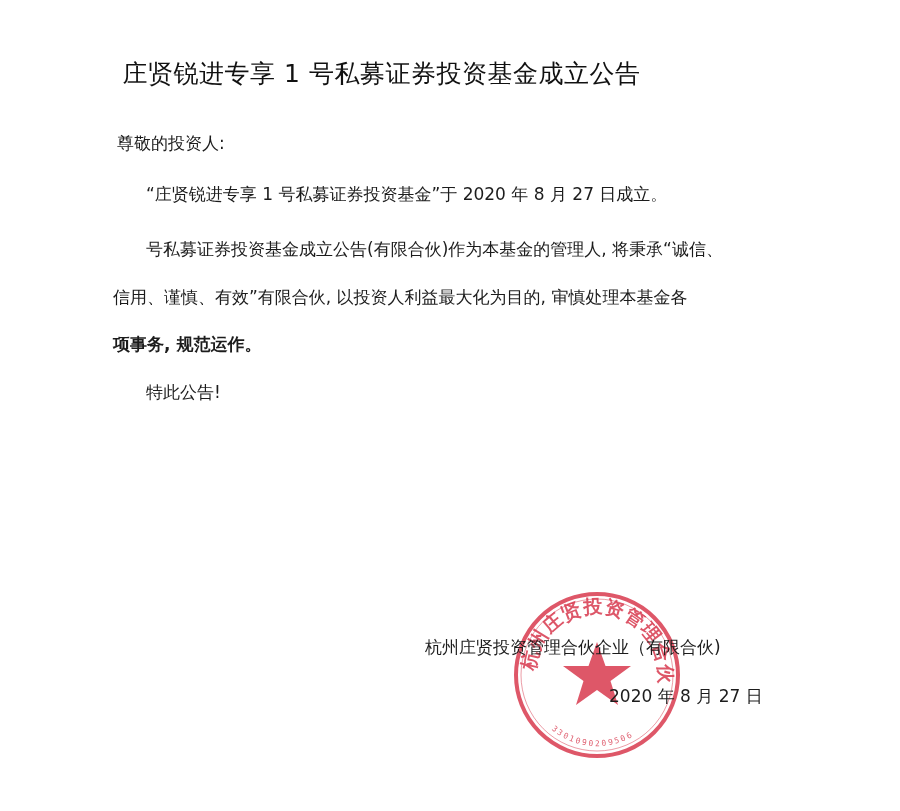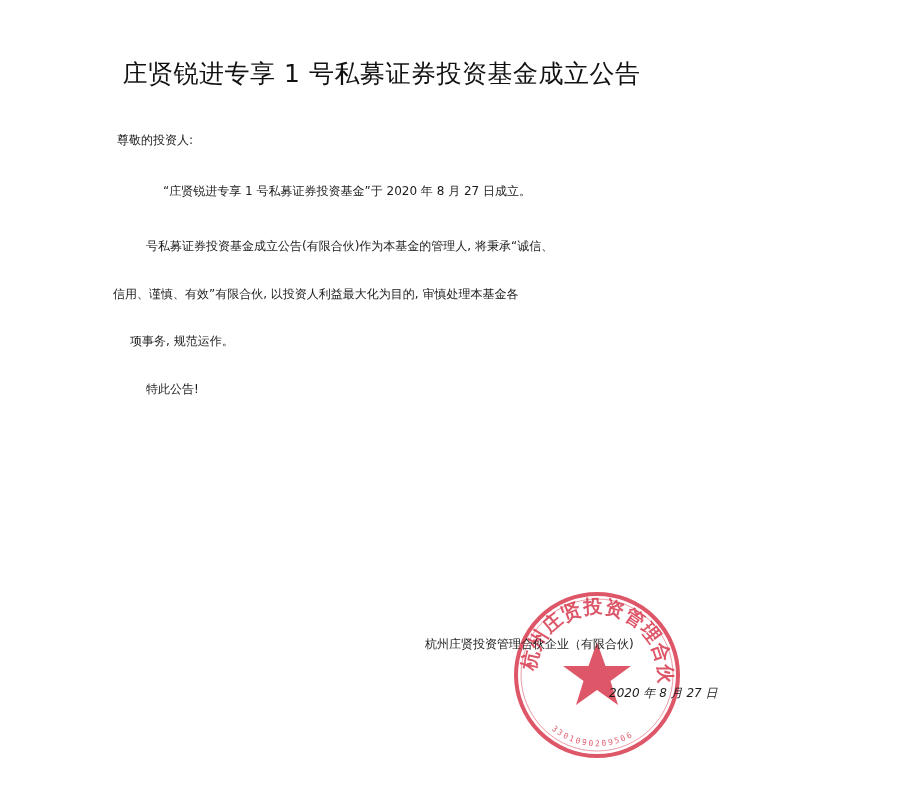--- a/index.html
+++ b/index.html
@@ -4,29 +4,29 @@
   <style>
     html, body { margin: 0; padding: 0; }
     body {
       width: 900px; height: 811px; background: #ffffff; position: relative; overflow: hidden;
       font-family: "DejaVu Sans", "Liberation Sans", sans-serif; color: #1a1a1a;
     }
     .title {
       position: absolute; left: 0; width: 763px; top: 57px; text-align: center;
       font-size: 25px; letter-spacing: 0.5px; color: #111;
     }
-    .p { position: absolute; font-size: 12px; color: #1c1c1c; white-space: nowrap; }
+    .p { position: absolute; font-size: 17px; color: #1c1c1c; white-space: nowrap; }
     .salutation { left: 117px; top: 132px; }
-    .para1 { left: 146px; top: 183px; margin-left: 17px; }
+    .para1 { left: 146px; top: 183px; }
     .para2a { left: 146px; top: 238px; }
     .para2b { left: 113px; top: 286px; }
-    .para2c { left: 130px; top: 333px; }
+    .para2c { left: 113px; top: 333px; font-weight: bold; }
     .closing { left: 146px; top: 381px; text-align: center; }
     .sig-org { left: 425px; top: 636px; }
-    .sig-date { left: 609px; top: 685px; font-style: italic; }
+    .sig-date { left: 609px; top: 685px; }
     .seal { position: absolute; left: 512px; top: 590px; width: 170px; height: 170px; }
   </style>
 </head>
 <body>
 
 <div>
   <div class="title">庄贤锐进专享 1 号私募证券投资基金成立公告</div>
 
   <div class="p salutation">尊敬的投资人:</div>
 

